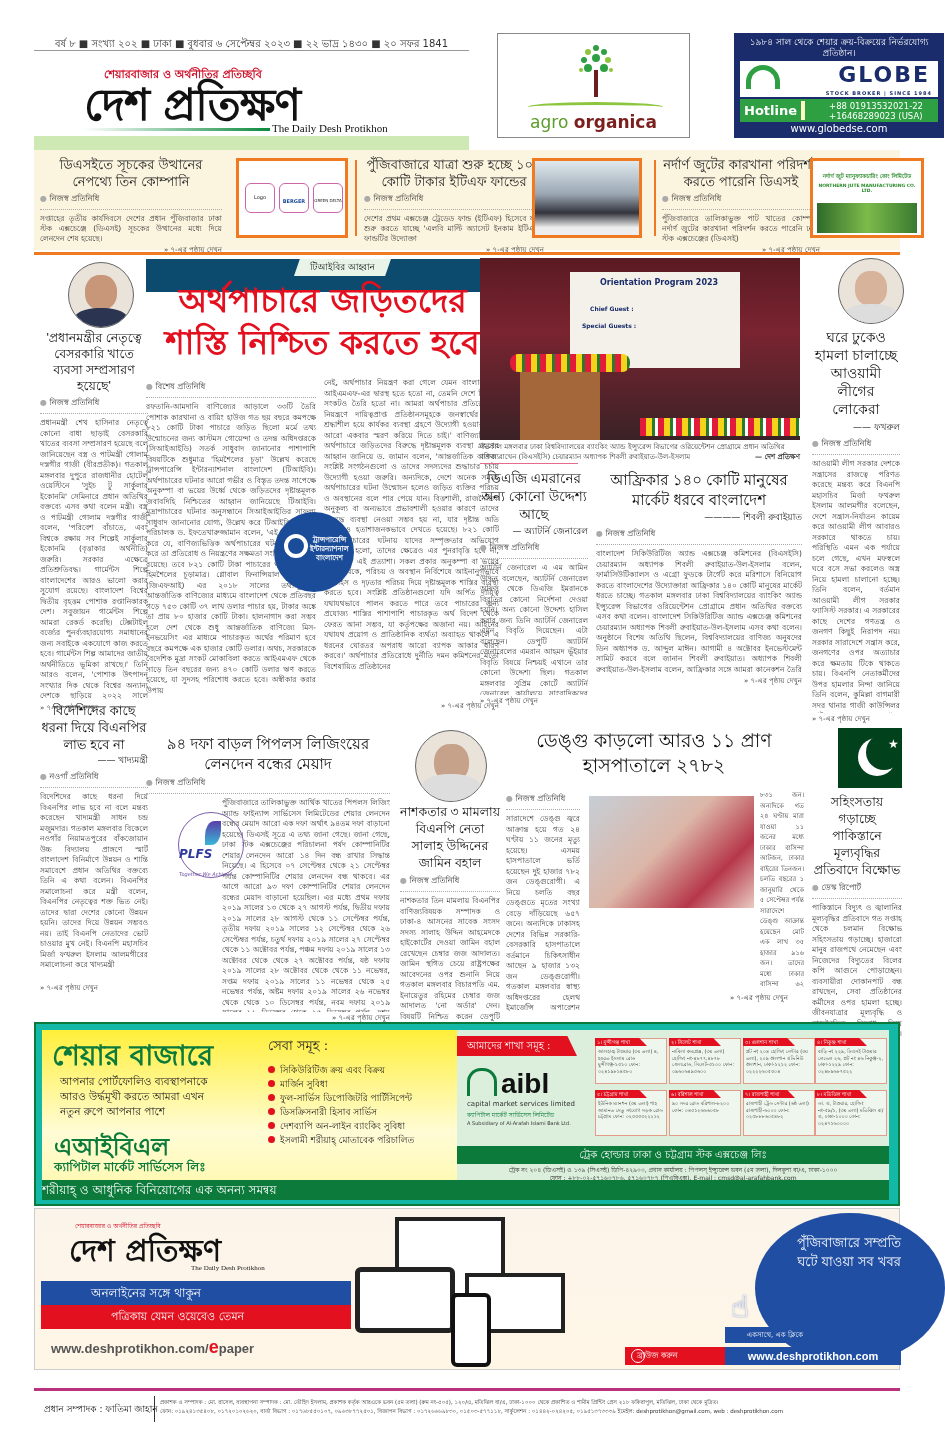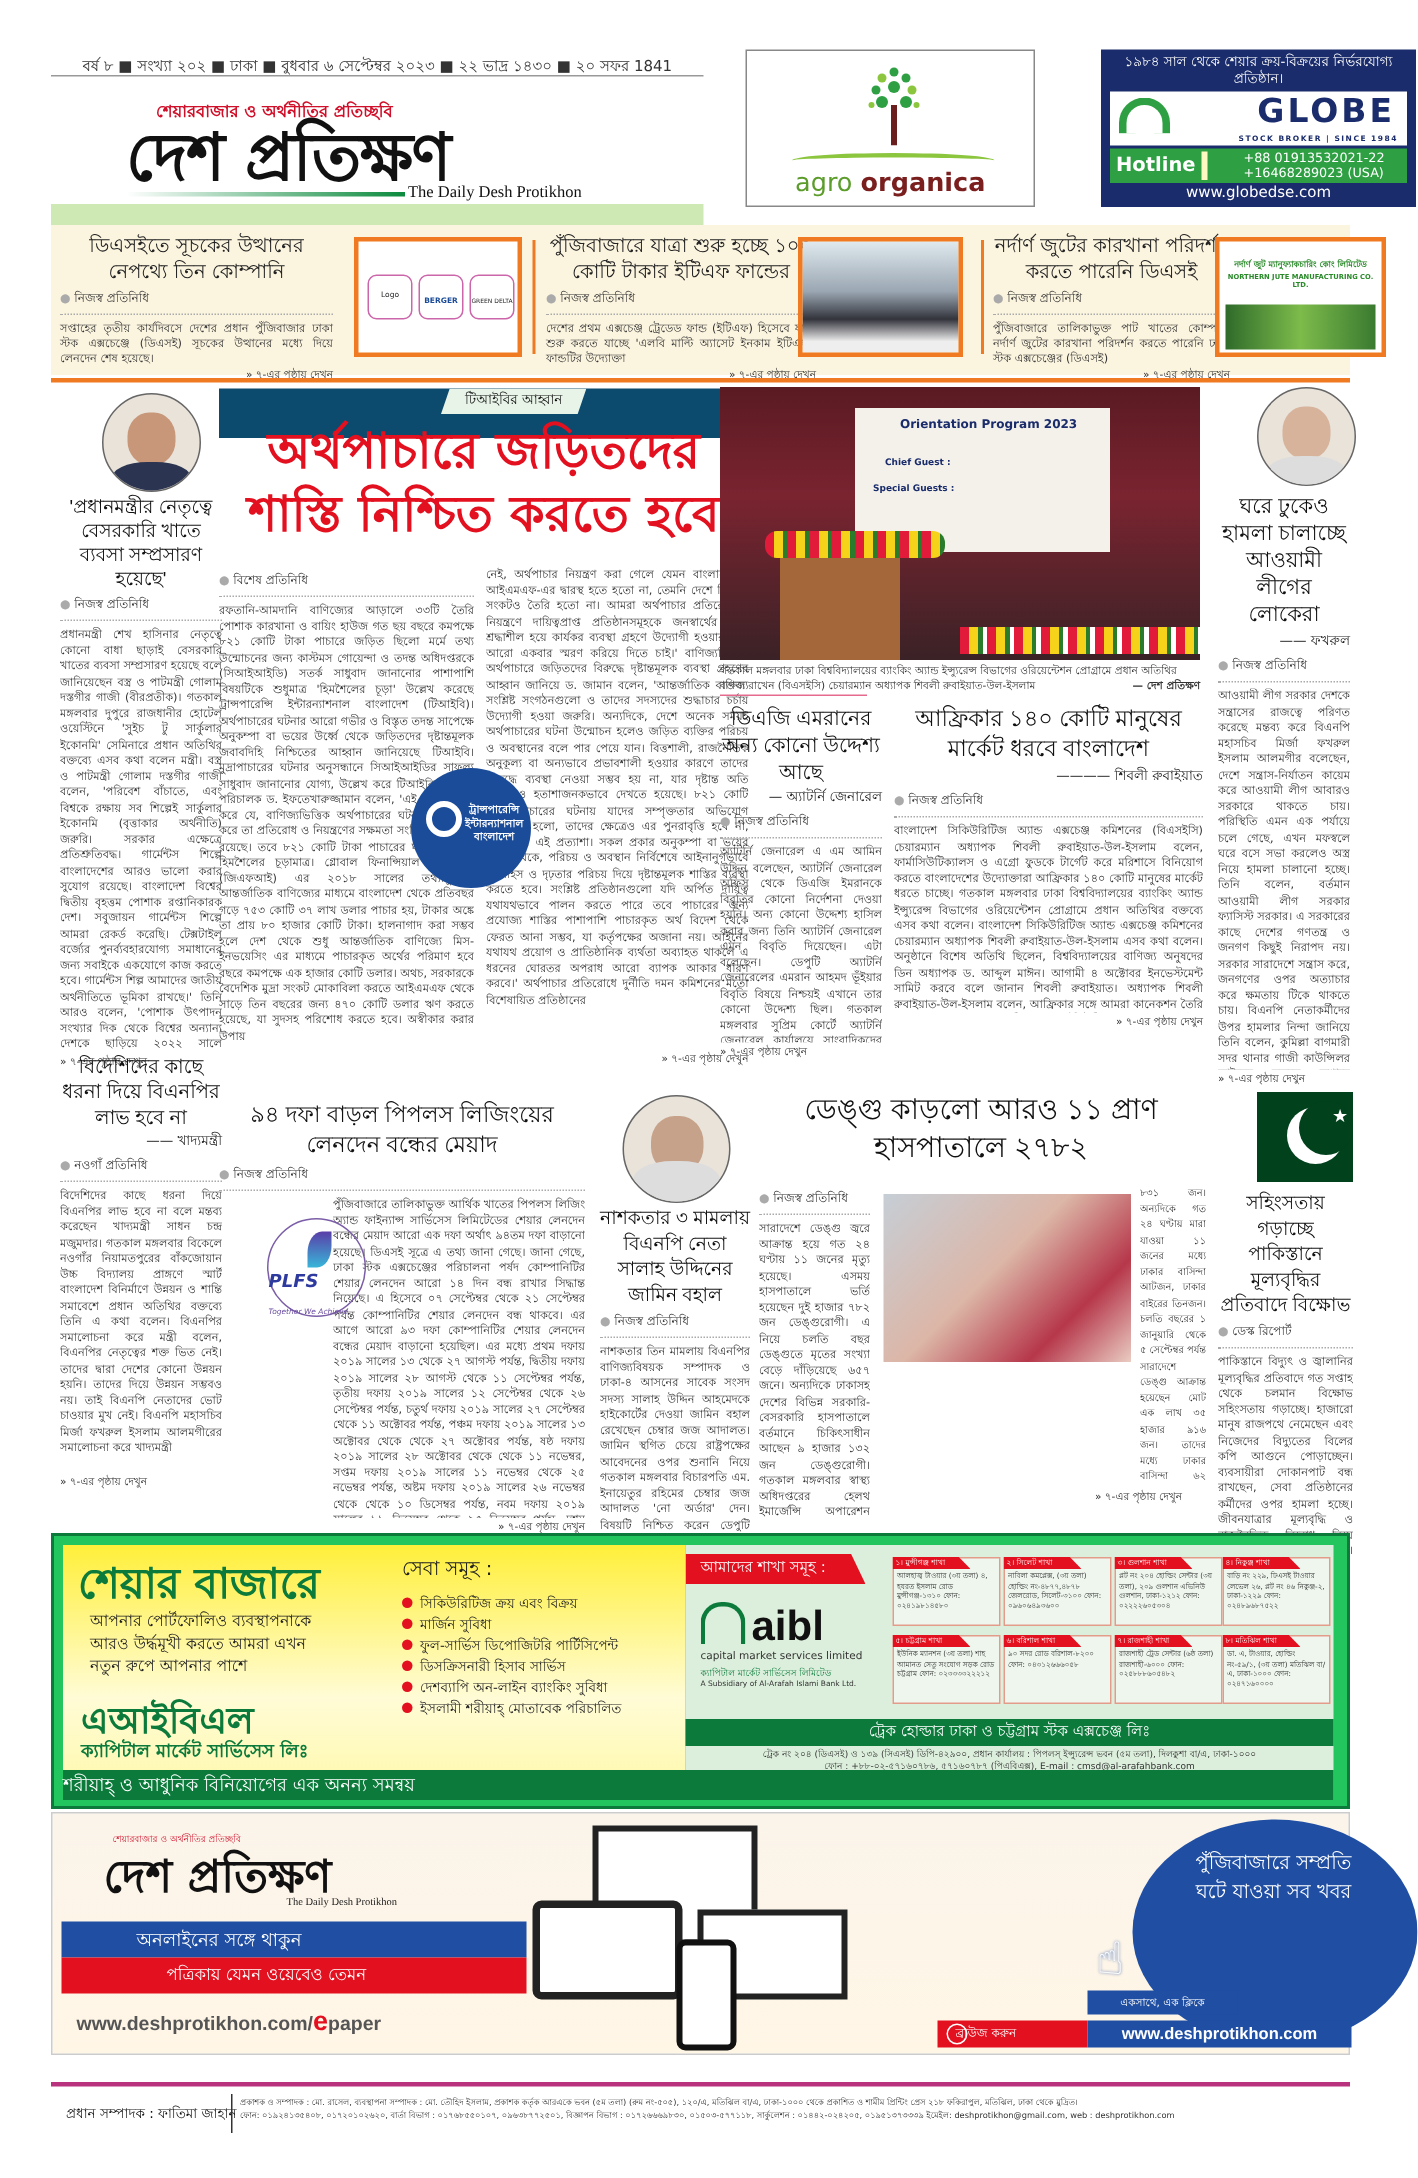--- a/index.html
+++ b/index.html
@@ -59,21 +59,21 @@
 .ti-logo span{position:absolute;left:36px;top:24px;text-align:center;line-height:9px}
 .dengue-photo{position:absolute;left:555px;top:796px;width:165px;height:112px;background:linear-gradient(135deg,#c6ced6,#dcb6a7 45%,#b6374a 75%,#e9ccc2)}
 .pak-flag{position:absolute;left:782px;top:728px;width:86px;height:60px;background:#01411c;border-left:22px solid #fff}
 .pak-flag .moon{position:absolute;left:20px;top:10px;width:38px;height:38px;border-radius:50%;background:#fff}
 .pak-flag .moon2{position:absolute;left:28px;top:6px;width:36px;height:36px;border-radius:50%;background:#01411c}
 .pak-flag .star{position:absolute;left:50px;top:9px;color:#fff;font-size:12px}
 .plfs{position:absolute;left:144px;top:812px;width:66px;height:66px;border-radius:50%;border:1px solid #7b5ea7;}
 .plfs b{display:block;margin-top:34px;color:#2e3a9e;font-size:12px;font-style:italic}
 .plfs i{font-size:5px;color:#6a4ca0}
 .plfs .leaf{position:absolute;left:26px;top:8px;width:16px;height:24px;background:linear-gradient(180deg,#5a3ea8,#38b6d9);border-radius:60% 0 60% 0}
-.aibl-ad{position:absolute;left:0;top:1022px;width:866px;height:184px;border:2px solid #0b7a3b;background:#22c55e}
+.aibl-ad{position:absolute;left:0;top:1022px;width:866px;height:184px;border:2px solid #0b7a3b;background:#14b8a6}
 .aibl-left{position:absolute;left:6px;top:6px;width:415px;height:170px;background:linear-gradient(180deg,#ffef3a 0%,#fffcd6 60%,#fff8a8 100%)}
 .aibl-right{position:absolute;left:421px;top:6px;width:432px;height:170px;background:#dcefdc}
 .ad-title{position:absolute;left:10px;top:4px;color:#0b7a3b;font-size:28px;font-weight:900;font-family:"DejaVu Serif",serif}
 .ad-sub{position:absolute;left:18px;top:44px;font-size:10.5px;line-height:15px;color:#222}
 .ad-aibl{position:absolute;left:12px;top:98px;color:#0b7a3b;font-size:24px;font-weight:900}
 .ad-aibl2{position:absolute;left:12px;top:128px;color:#0b7a3b;font-size:12px;font-weight:bold}
 .services{position:absolute;left:226px;top:6px}
 .services h4{font-size:13px;font-weight:normal;color:#222;margin-bottom:6px}
 .services li{list-style:none;font-size:9px;line-height:14px;color:#222}
 .services li:before{content:"";display:inline-block;width:7px;height:7px;border-radius:50%;background:#e3101f;margin-right:5px}

